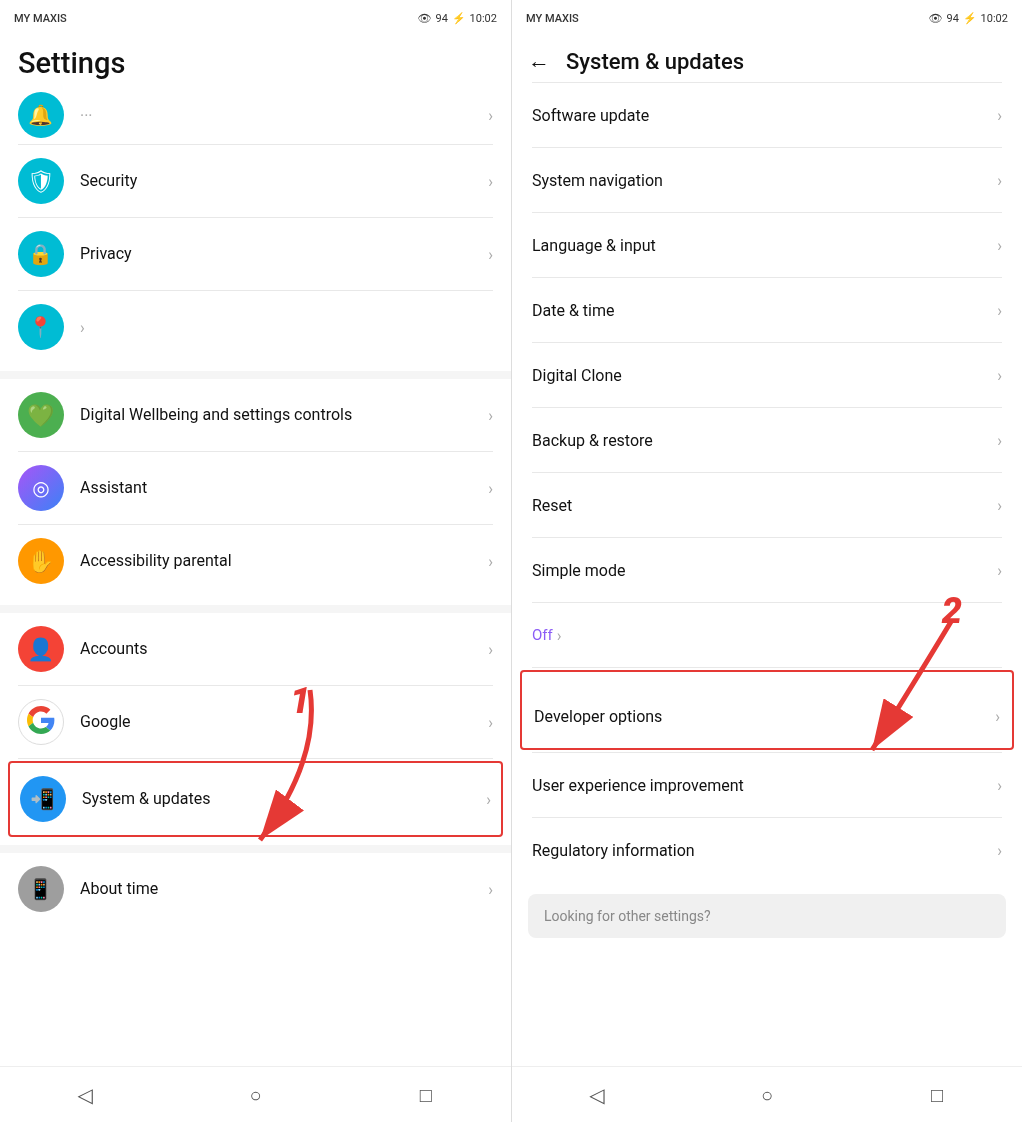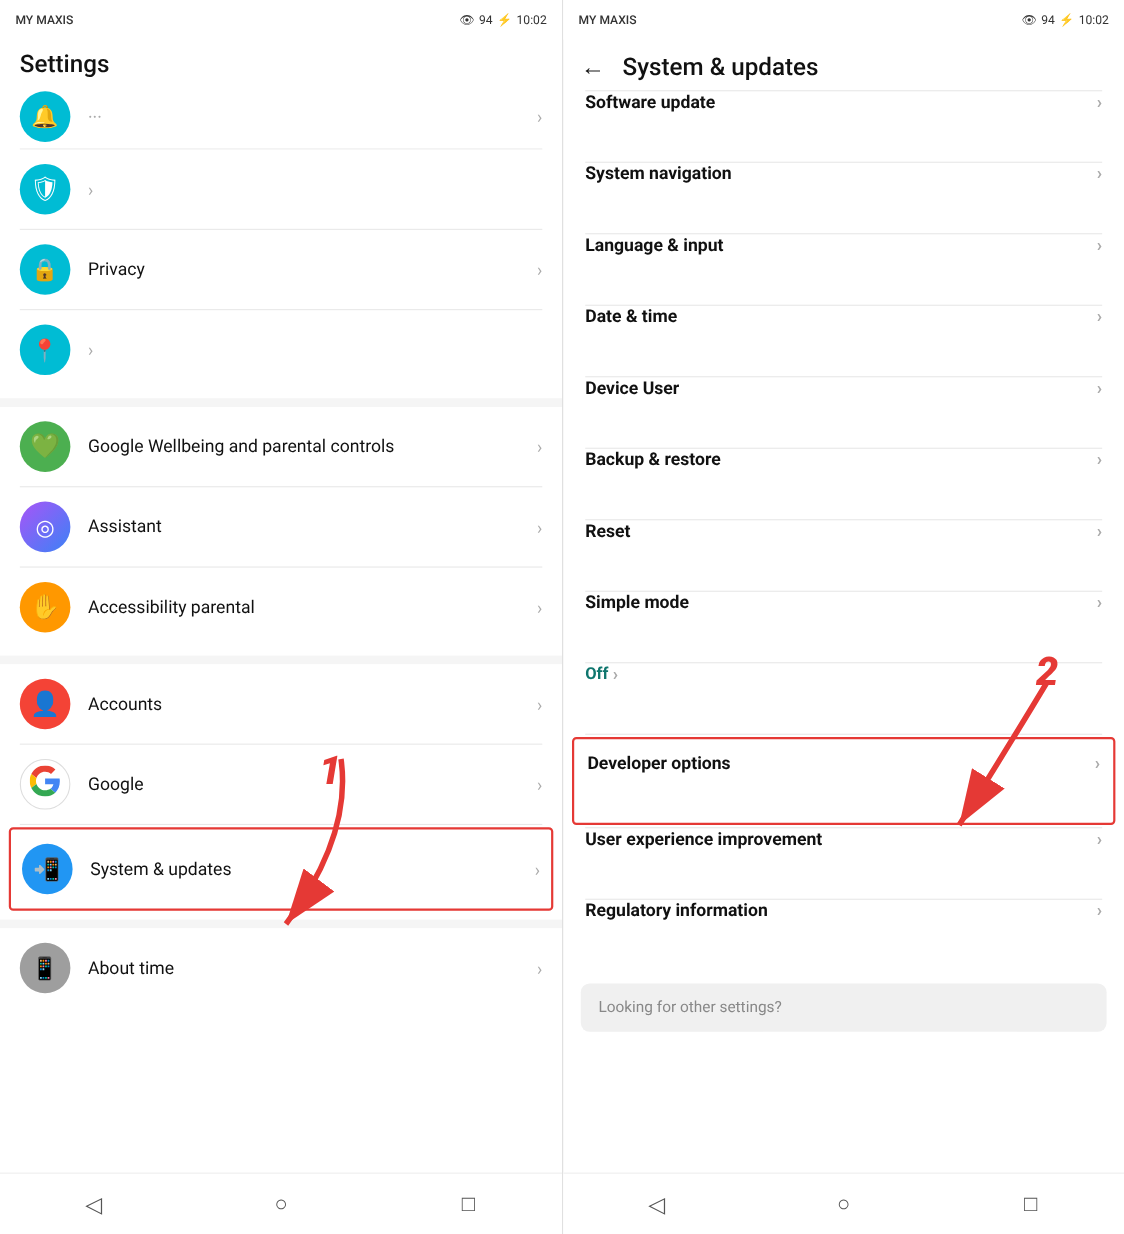--- a/index.html
+++ b/index.html
@@ -50,21 +50,21 @@
     }
     .nav-bar .nav-btn {
       width: 44px; height: 44px;
       display: flex; align-items: center; justify-content: center;
       font-size: 20px; color: #555;
     }
 
     
     .settings-header {
       padding: 10px 18px 6px;
-      font-size: 22px;
+      font-size: 29px;
       font-weight: 500;
       color: #111;
       flex-shrink: 0;
     }
 
     .settings-list {
       flex: 1;
       overflow-y: auto;
       overflow-x: hidden;
     }
@@ -154,35 +154,34 @@
       color: #111;
     }
 
     .system-list {
       flex: 1;
       overflow-y: auto;
     }
 
     .system-item {
       display: flex;
-      align-items: flex-start;
+      align-items: center;
       padding: 0 20px;
       min-height: 64px;
       cursor: pointer;
       position: relative;
-      font-weight: bold;
     }
     .system-item .item-label {
       flex: 1;
       font-size: 16px;
       color: #111;
     }
     .system-item .item-value {
       font-size: 15px;
-      color: #0f766e;
+      color: #8b5cf6;
       margin-right: 4px;
     }
     .system-item .chevron {
       color: #aaa;
       font-size: 16px;
     }
 
     .sys-divider {
       height: 1px;
       background: #e8e8e8;
@@ -280,20 +279,21 @@
       <span class="chevron">›</span>
     </div>
     <div class="divider"></div>
 
     <div class="settings-section">
 
       <div class="settings-item">
         <div class="icon-wrap icon-teal">
           <span style="color:#fff;font-size:22px;">🛡</span>
         </div>
+        <span class="item-text">Security</span>
         <span class="chevron">›</span>
       </div>
       <div class="divider"></div>
 
       <div class="settings-item">
         <div class="icon-wrap icon-teal">
           <span style="color:#fff;font-size:20px;">🔒</span>
         </div>
         <span class="item-text">Privacy</span>
         <span class="chevron">›</span>
@@ -309,21 +309,21 @@
     </div>
 
     <div class="section-divider"></div>
 
     <div class="settings-section">
 
       <div class="settings-item">
         <div class="icon-wrap icon-green">
           <span style="color:#fff;font-size:22px;">💚</span>
         </div>
-        <span class="item-text">Google Wellbeing and parental controls</span>
+        <span class="item-text">Digital Wellbeing and settings controls</span>
         <span class="chevron">›</span>
       </div>
       <div class="divider"></div>
 
       <div class="settings-item">
         <div class="icon-wrap icon-gradient">
           <span style="color:#fff;font-size:20px;">◎</span>
         </div>
         <span class="item-text">Assistant</span>
         <span class="chevron">›</span>
@@ -451,21 +451,21 @@
     </div>
     <div class="sys-divider"></div>
 
     <div class="system-item">
       <span class="item-label">Date &amp; time</span>
       <span class="chevron">›</span>
     </div>
     <div class="sys-divider"></div>
 
     <div class="system-item">
-      <span class="item-label">Device User</span>
+      <span class="item-label">Digital Clone</span>
       <span class="chevron">›</span>
     </div>
     <div class="sys-divider"></div>
 
     <div class="system-item">
       <span class="item-label">Backup &amp; restore</span>
       <span class="chevron">›</span>
     </div>
     <div class="sys-divider"></div>
 

